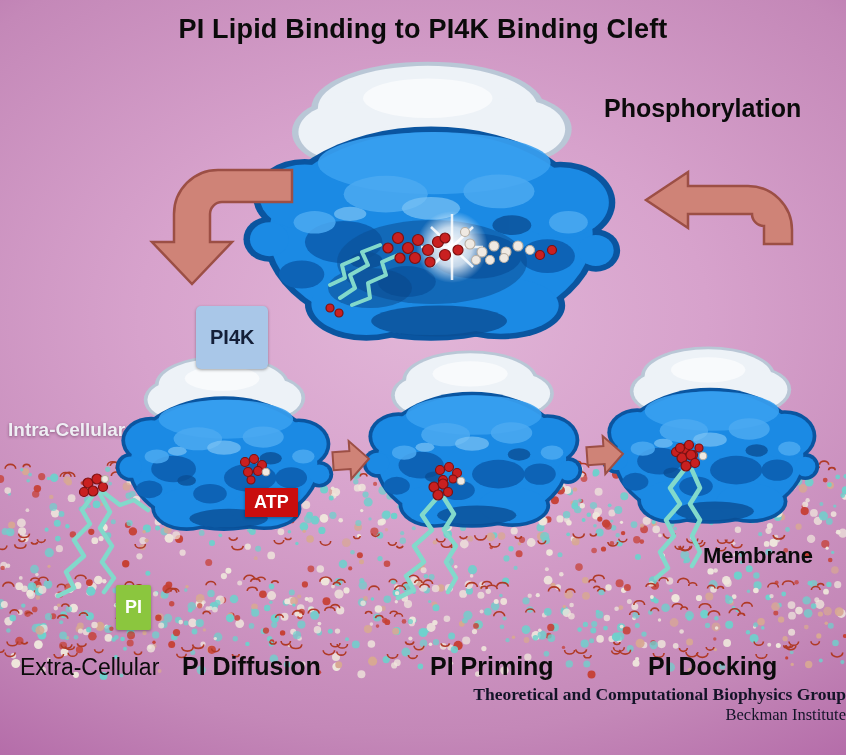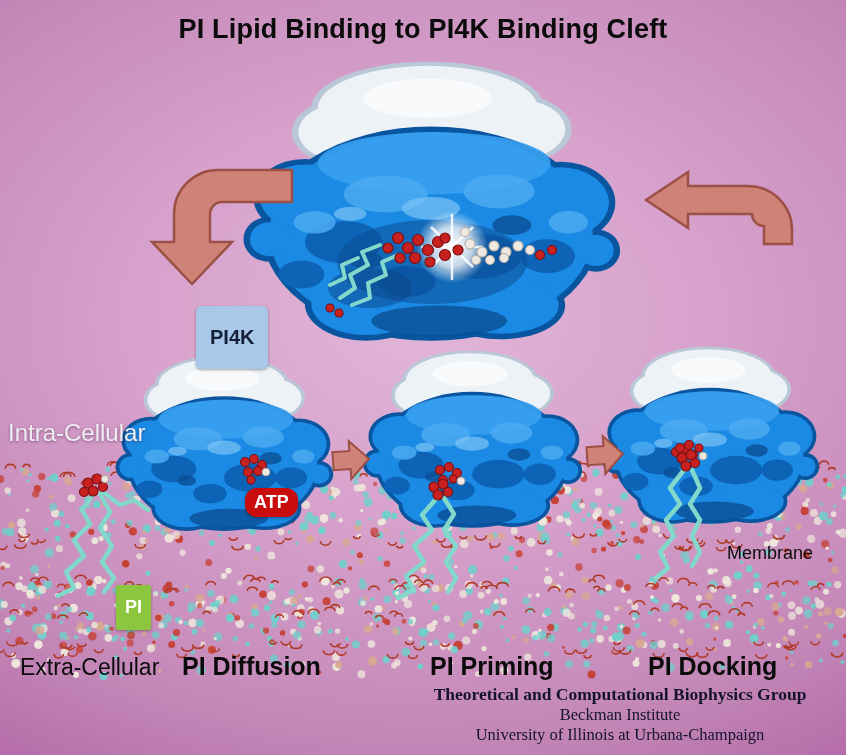--- a/index.html
+++ b/index.html
@@ -3,30 +3,30 @@
 <meta charset="utf-8">
 <style>
   *{margin:0;padding:0;box-sizing:border-box}
   html,body{width:846px;height:755px;font-family:"Liberation Sans",sans-serif;background:#9b4c92}
   .figure{position:relative;width:846px;height:755px;overflow:hidden;
     background:radial-gradient(ellipse 120% 95% at 50% 42%, #e2b6d8 0%, #d7a2cc 28%, #c488b8 58%, #ab5ca0 84%, #9a4b91 100%)}
   .scene{position:absolute;left:0;top:0;width:846px;height:755px}
   .lbl{position:absolute;color:#0b0b0b;white-space:nowrap}
   .title{top:14px;left:0;width:100%;text-align:center;font-size:27px;font-weight:700;letter-spacing:.2px}
   .phos{top:94px;left:604px;font-size:25px;font-weight:700}
-  .intra{top:419px;left:8px;font-size:24px;font-weight:400;color:#efeef4;text-shadow:0 1px 3px rgba(60,20,50,.5)}
+  .intra{top:419px;left:8px;font-size:19px;font-weight:700;color:#efeef4;text-shadow:0 1px 3px rgba(60,20,50,.5)}
   .extra{top:654px;left:20px;font-size:23px;font-weight:400}
-  .membrane-lbl{top:543px;left:727px;font-size:18px;font-weight:400}
+  .membrane-lbl{top:543px;left:703px;font-size:22px;font-weight:700}
   .stage{top:652px;font-size:25px;font-weight:700}
   .stage1{left:182px}.stage2{left:430px}.stage3{left:648px}
   .tag{position:absolute;font-weight:700;box-shadow:0 1px 3px rgba(0,0,0,.35)}
   .tag-pi4k{top:306px;left:196px;background:#a9c7e8;color:#141f38;font-size:20px;padding:20px 14px;border-radius:5px}
-  .tag-atp{top:488px;left:245px;background:#c90d0d;color:#ffffff;font-size:18px;padding:4px 9px;border-radius:12px}
+  .tag-atp{top:488px;left:245px;background:#c90d0d;color:#ffffff;font-size:18px;padding:4px 9px;border-radius:0}
   .tag-pi{top:585px;left:116px;background:#8bc63e;color:#ffffff;font-size:18px;padding:12px 9px;border-radius:2px}
-  .credits{position:absolute;top:684px;left:394px;width:452px;text-align:center;
+  .credits{position:absolute;top:684px;left:394px;width:452px;text-align:right;
     font-family:"Liberation Serif",serif;color:#141428;line-height:1.22}
   .credits .l1{font-size:17.5px;font-weight:700}
   .credits .l2{font-size:16.5px}
   .credits .l3{font-size:16.5px}
 </style>
 </head>
 <body>
 
 <div class="figure">
 
@@ -1450,28 +1450,28 @@
           <circle cx="691" cy="455" r="5"></circle>
         <circle cx="686" cy="466" r="5"></circle>
           <circle cx="695" cy="463" r="4.5"></circle>
         <circle cx="680" cy="448" r="4.5"></circle>
           <circle cx="689" cy="445" r="4.5"></circle>
       </g>
     </g>
   </svg>
 
   <div class="lbl title">PI Lipid Binding to PI4K Binding Cleft</div>
+  <div class="lbl phos">Phosphorylation</div>
   <div class="tag tag-pi4k">PI4K</div>
   <div class="lbl intra">Intra-Cellular</div>
   <div class="tag tag-atp">ATP</div>
   <div class="lbl membrane-lbl">Membrane</div>
   <div class="tag tag-pi">PI</div>
   <div class="lbl extra">Extra-Cellular</div>
   <div class="lbl stage stage1">PI Diffusion</div>
   <div class="lbl stage stage2">PI Priming</div>
   <div class="lbl stage stage3">PI Docking</div>
 
   <div class="credits">
     <div class="l1">Theoretical and Computational Biophysics Group</div>
     <div class="l2">Beckman Institute</div>
-    <div class="l3">University of Illinois at Urbana-Champaign</div>
   </div>
 </div>
 
 </body></html>

